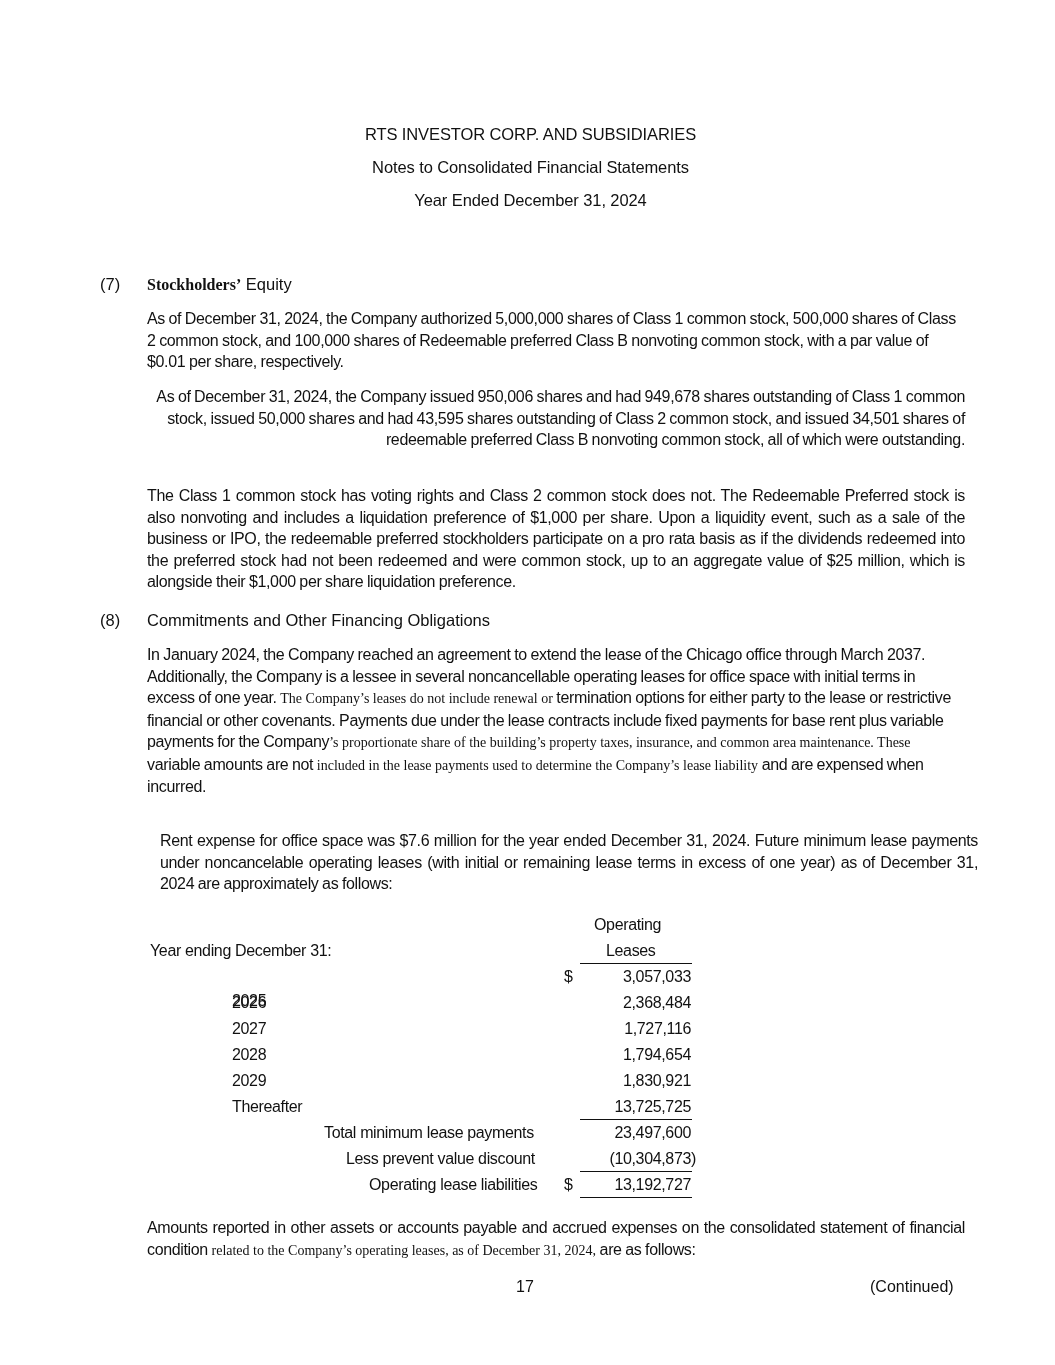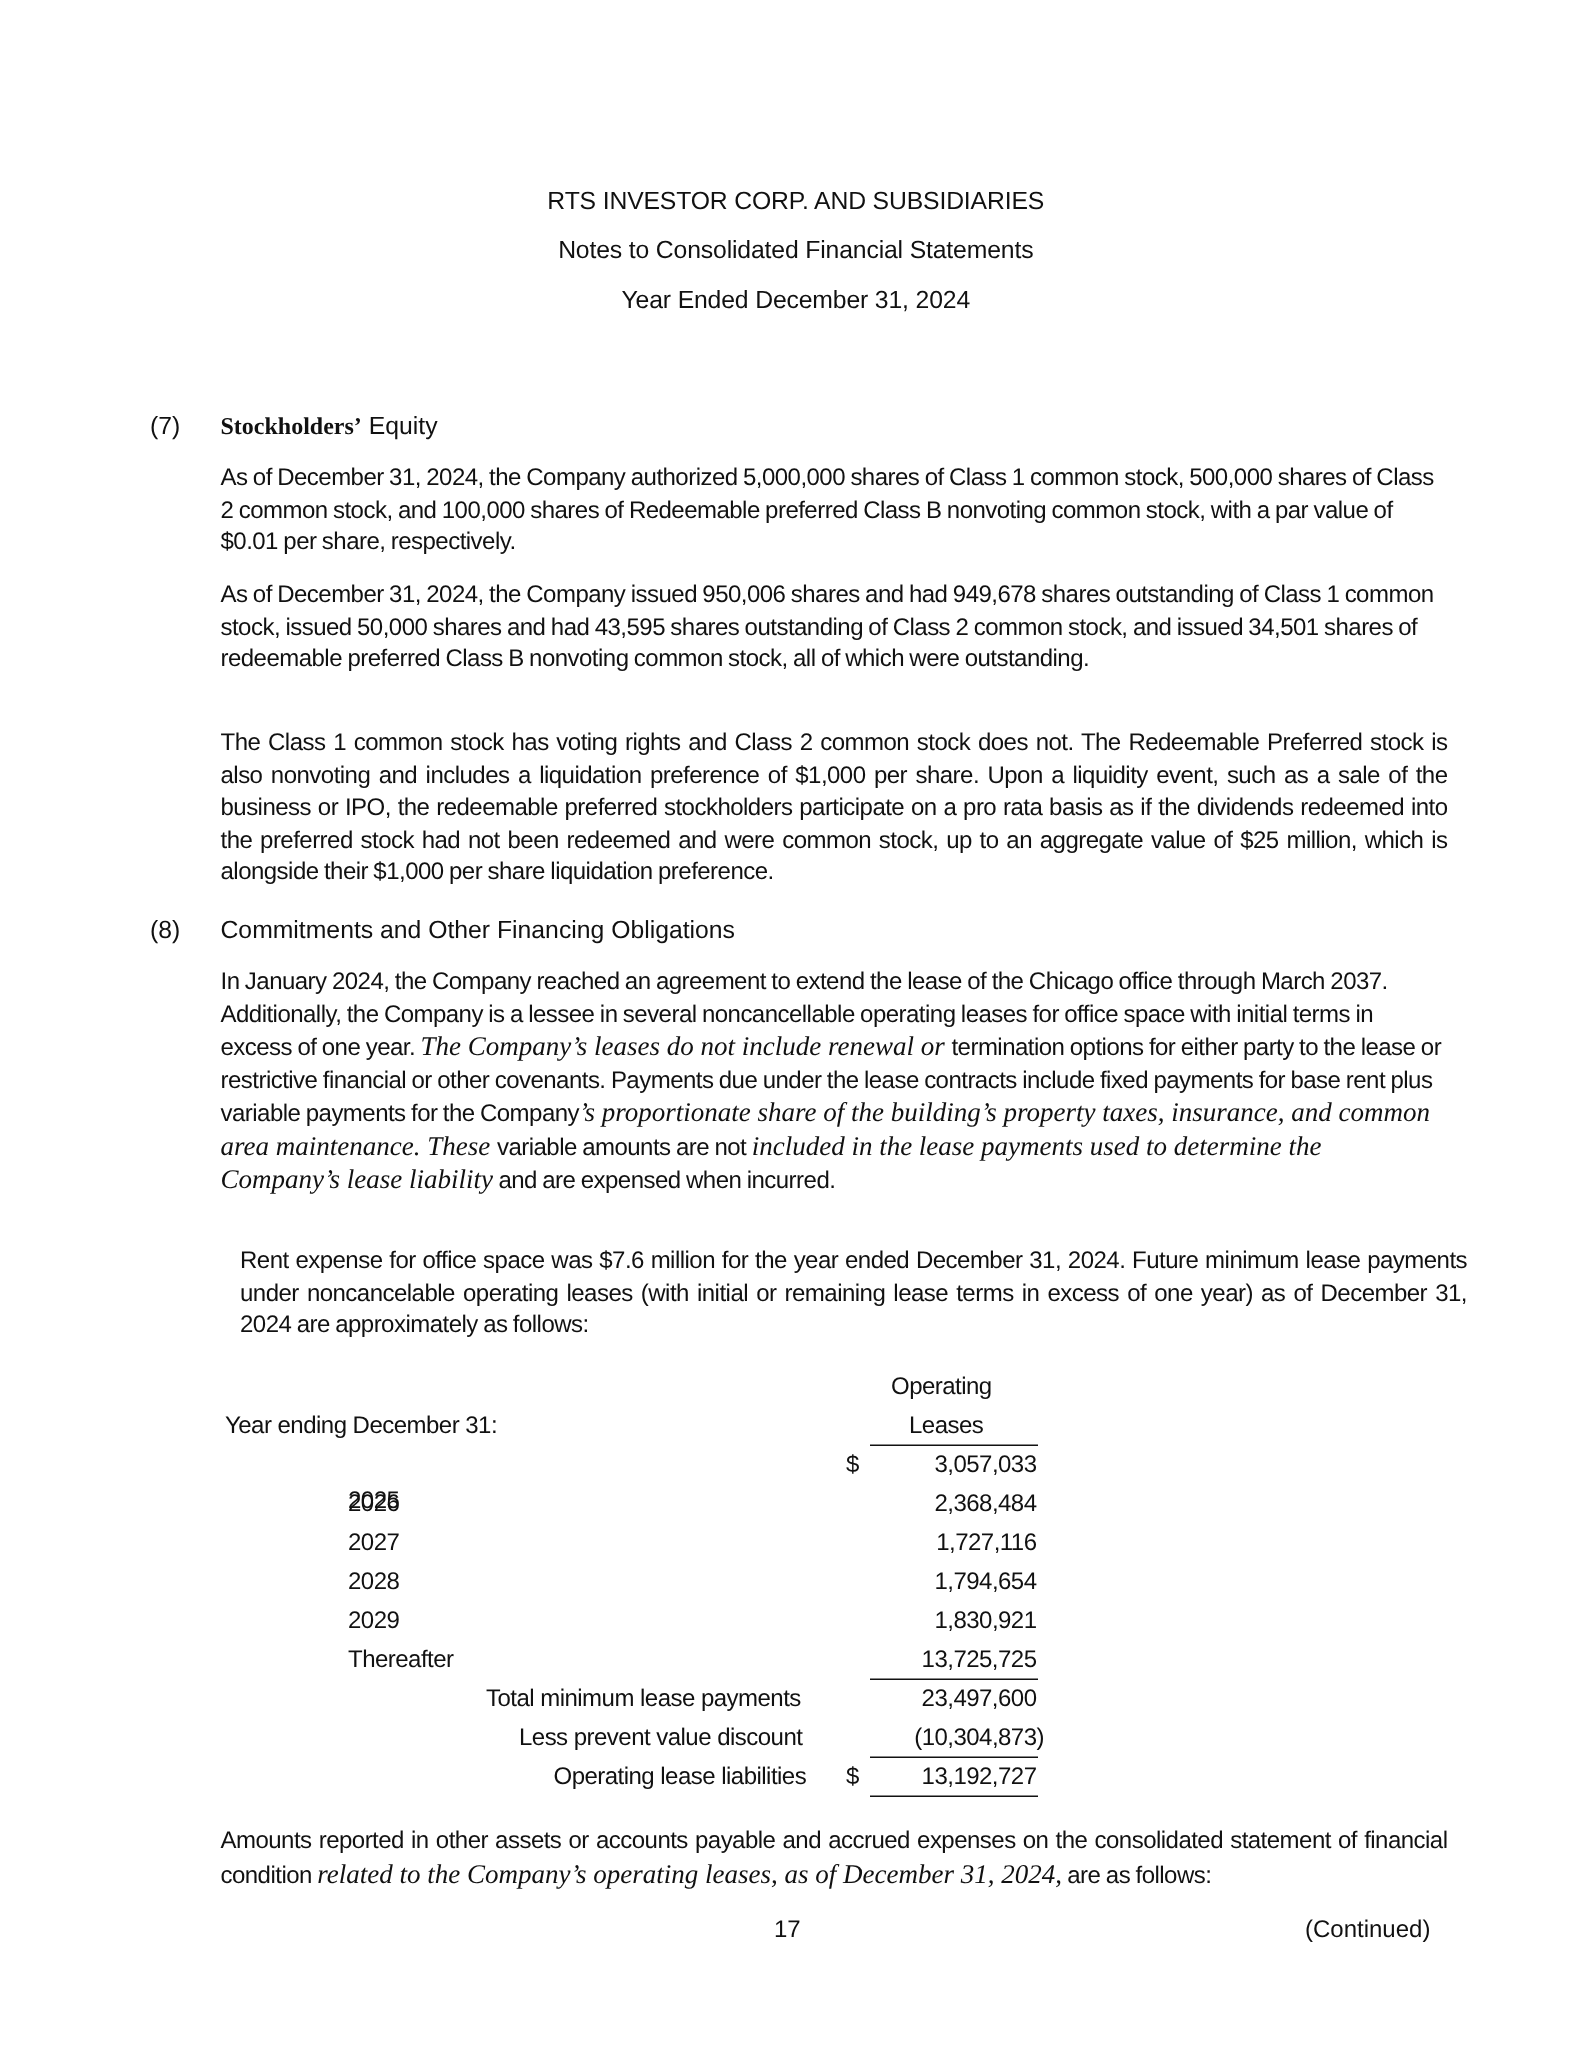--- a/index.html
+++ b/index.html
@@ -3,42 +3,42 @@
 <meta charset="utf-8">
 <style>
   html, body { margin: 0; padding: 0; background: #ffffff; }
   body { width: 1055px; height: 1365px; position: relative; overflow: hidden; color: #111; font-family: "Liberation Sans", sans-serif; }
   .serif { font-family: "Liberation Serif", serif; }
   .hdr { position: absolute; left: 0; width: 1061px; text-align: center; font-size: 16.5px; letter-spacing: -0.1px; }
   .sec-num { position: absolute; left: 100px; font-size: 16.5px; }
   .sec-title { position: absolute; left: 147px; font-size: 16.5px; text-align: center; }
   .para { position: absolute; left: 147px; width: 818px; font-size: 16px; line-height: 21.5px; letter-spacing: -0.35px; word-spacing: -0.5px; }
   .para.justify { text-align: justify; }
-  .para span.serif { font-size: 18px; letter-spacing: 0; word-spacing: 0; font-style: italic; }
+  .para span.serif { font-size: 14px; letter-spacing: 0; word-spacing: 0; }
   .tbl { position: absolute; left: 147px; top: 912px; width: 560px; font-size: 16px; letter-spacing: -0.35px; }
   .tbl .row { position: absolute; left: 0; width: 560px; height: 26px; }
   .tbl .lbl { position: absolute; white-space: nowrap; }
   .tbl .dollar { position: absolute; left: 417px; }
   .tbl .num { position: absolute; right: 16px; text-align: center; white-space: nowrap; }
   .tbl .num.paren { right: 11px; }
   .rule { position: absolute; left: 433px; width: 112px; height: 0; border-top: 1.2px solid #111; }
   .foot { position: absolute; top: 1278px; font-size: 16px; }
 </style>
 </head>
 <body>
 
 <div class="hdr" style="top:125px;">RTS INVESTOR CORP. AND SUBSIDIARIES</div>
 <div class="hdr" style="top:158px;">Notes to Consolidated Financial Statements</div>
 <div class="hdr" style="top:191px;">Year Ended December 31, 2024</div>
 
 <div class="sec-num" style="top:275px;">(7)</div>
 <div class="sec-title" style="top:275px;"><span class="serif" style="font-weight:bold;font-size:16px;">Stockholders’</span><span> Equity</span></div>
 
 <div class="para" style="top:308px;">As of December 31, 2024, the Company authorized 5,000,000 shares of Class 1 common stock, 500,000 shares of Class 2 common stock, and 100,000 shares of Redeemable preferred Class B nonvoting common stock, with a par value of $0.01 per share, respectively.</div>
-<div class="para" style="top:386px;">As of December 31, 2024, the Company issued 950,006 shares and had 949,678 shares outstanding of Class 1 common stock, issued 50,000 shares and had 43,595 shares outstanding of Class 2 common stock, and issued 34,501 shares of redeemable preferred Class B nonvoting common stock, all of which were outstanding.</div>
+<div class="para" style="top:386px;text-align:right;">As of December 31, 2024, the Company issued 950,006 shares and had 949,678 shares outstanding of Class 1 common stock, issued 50,000 shares and had 43,595 shares outstanding of Class 2 common stock, and issued 34,501 shares of redeemable preferred Class B nonvoting common stock, all of which were outstanding.</div>
 <div class="para justify" style="top:485px;">The Class 1 common stock has voting rights and Class 2 common stock does not.  The Redeemable Preferred stock is also nonvoting and includes a liquidation preference of $1,000 per share.  Upon a liquidity event, such as a sale of the business or IPO, the redeemable preferred stockholders participate on a pro rata basis as if the dividends redeemed into the preferred stock had not been redeemed and were common stock, up to an aggregate value of $25 million, which is alongside their $1,000 per share liquidation preference.</div>
 
 <div class="sec-num" style="top:611px;">(8)</div>
 <div class="sec-title" style="top:611px;">Commitments and Other Financing Obligations</div>
 
 <div class="para" style="top:644px;"><span>In January 2024, the Company reached an agreement to extend the lease of the Chicago office through March 2037.  Additionally, the Company is a lessee in several noncancellable operating leases for office space with initial terms in excess of one year.  </span><span class="serif">The Company’s leases do not include renewal or </span><span>termination options for either party to the lease or restrictive financial or other covenants. Payments due under the lease contracts include fixed payments for base rent plus variable payments for the Company</span><span class="serif">’s proportionate share of the building’s property taxes, insurance, and common area maintenance. These </span><span>variable amounts are not </span><span class="serif">included in the lease payments used to determine the Company’s lease liability</span><span> and are expensed when incurred.</span></div>
 
 <div class="para justify" style="top:830px;margin-left:13px;">Rent expense for office space was $7.6 million for the year ended December 31, 2024. Future minimum lease payments under noncancelable operating leases (with initial or remaining lease terms in excess of one year) as of December 31, 2024 are approximately as follows:</div>
 
 <div class="tbl">

